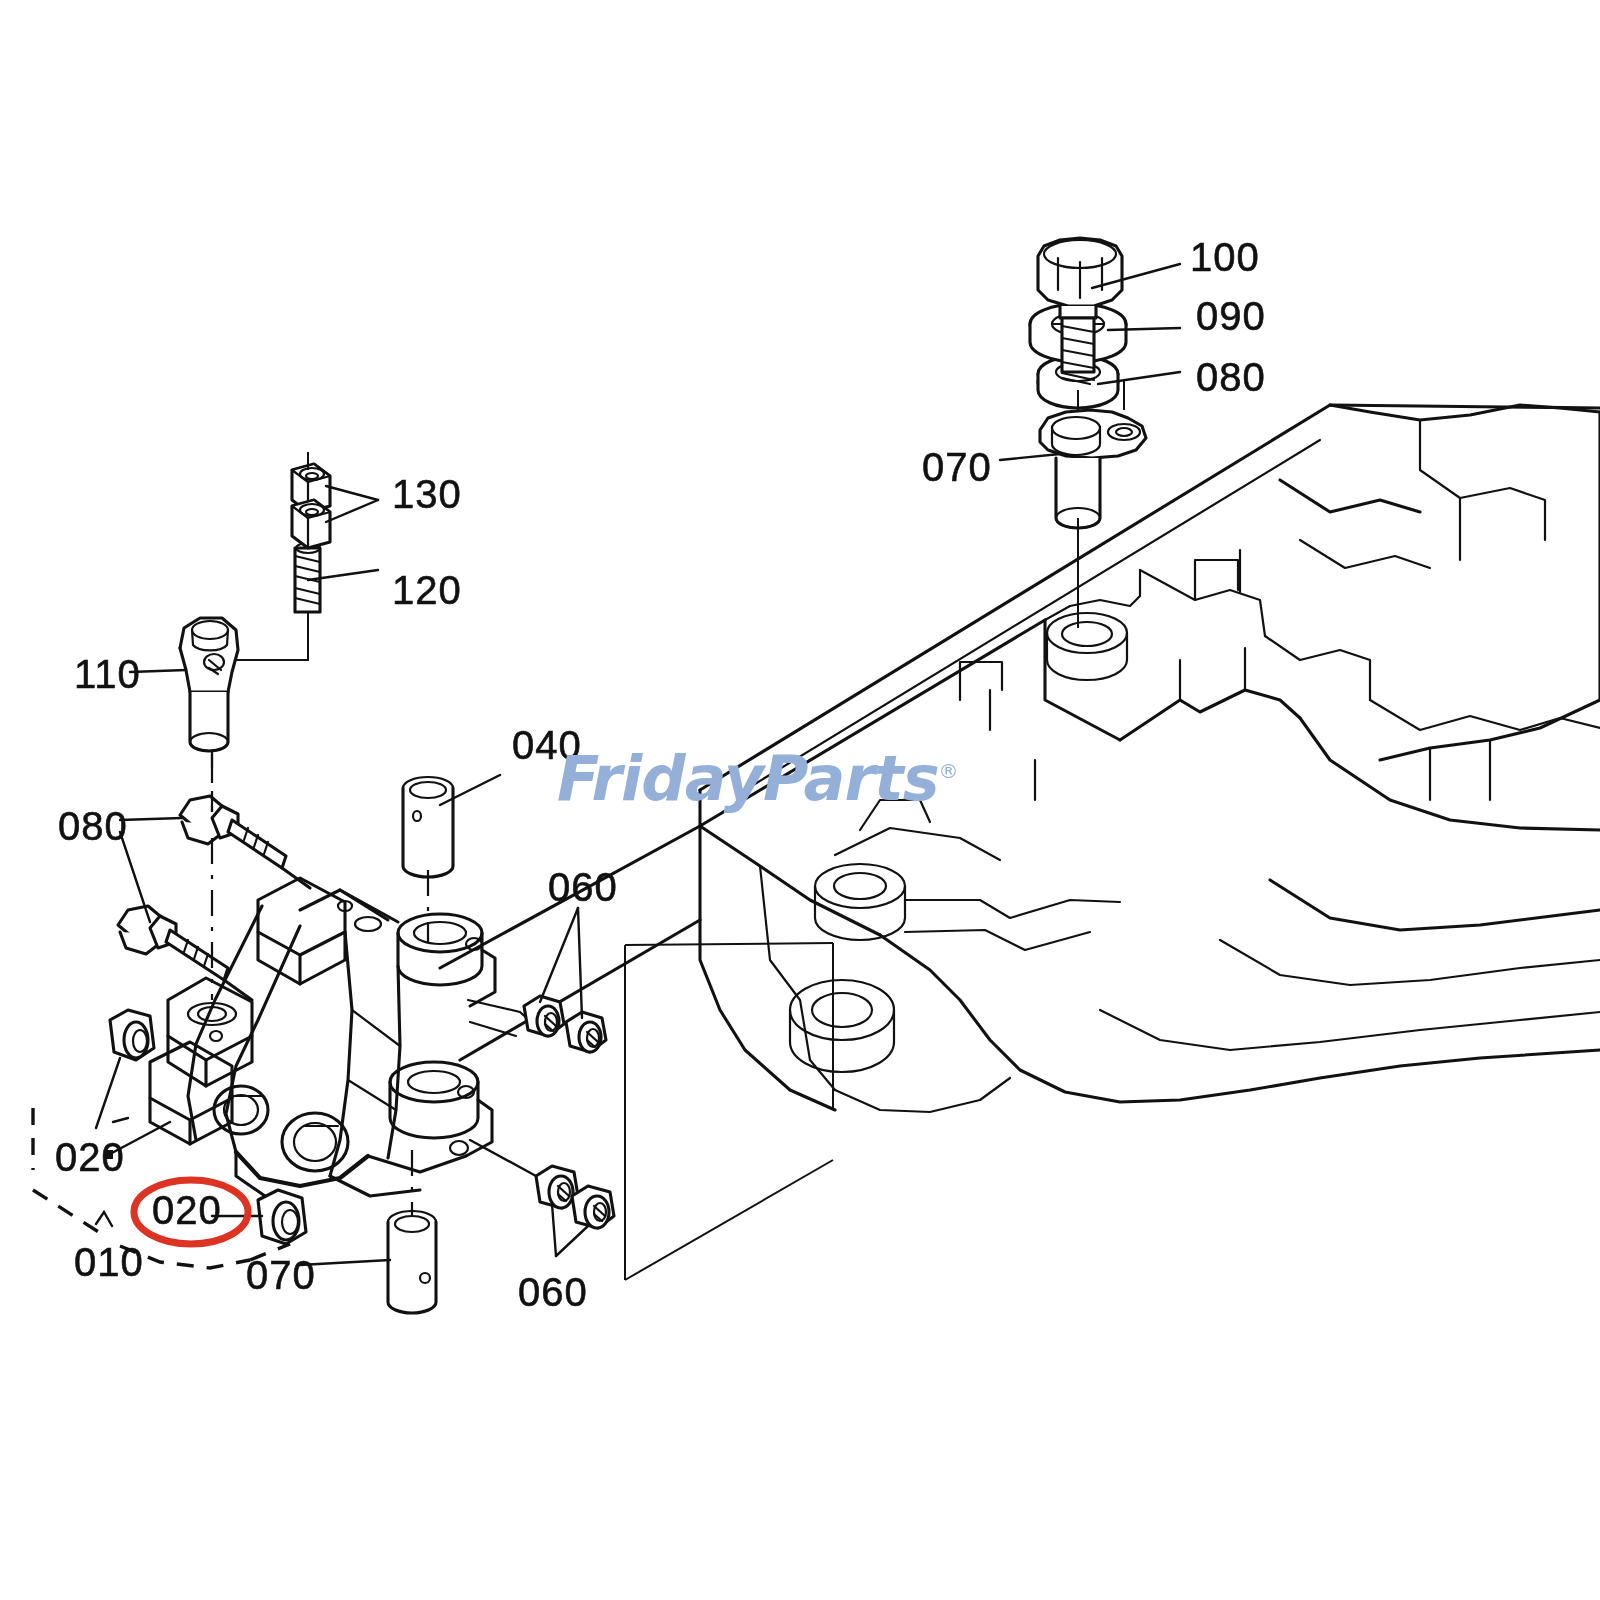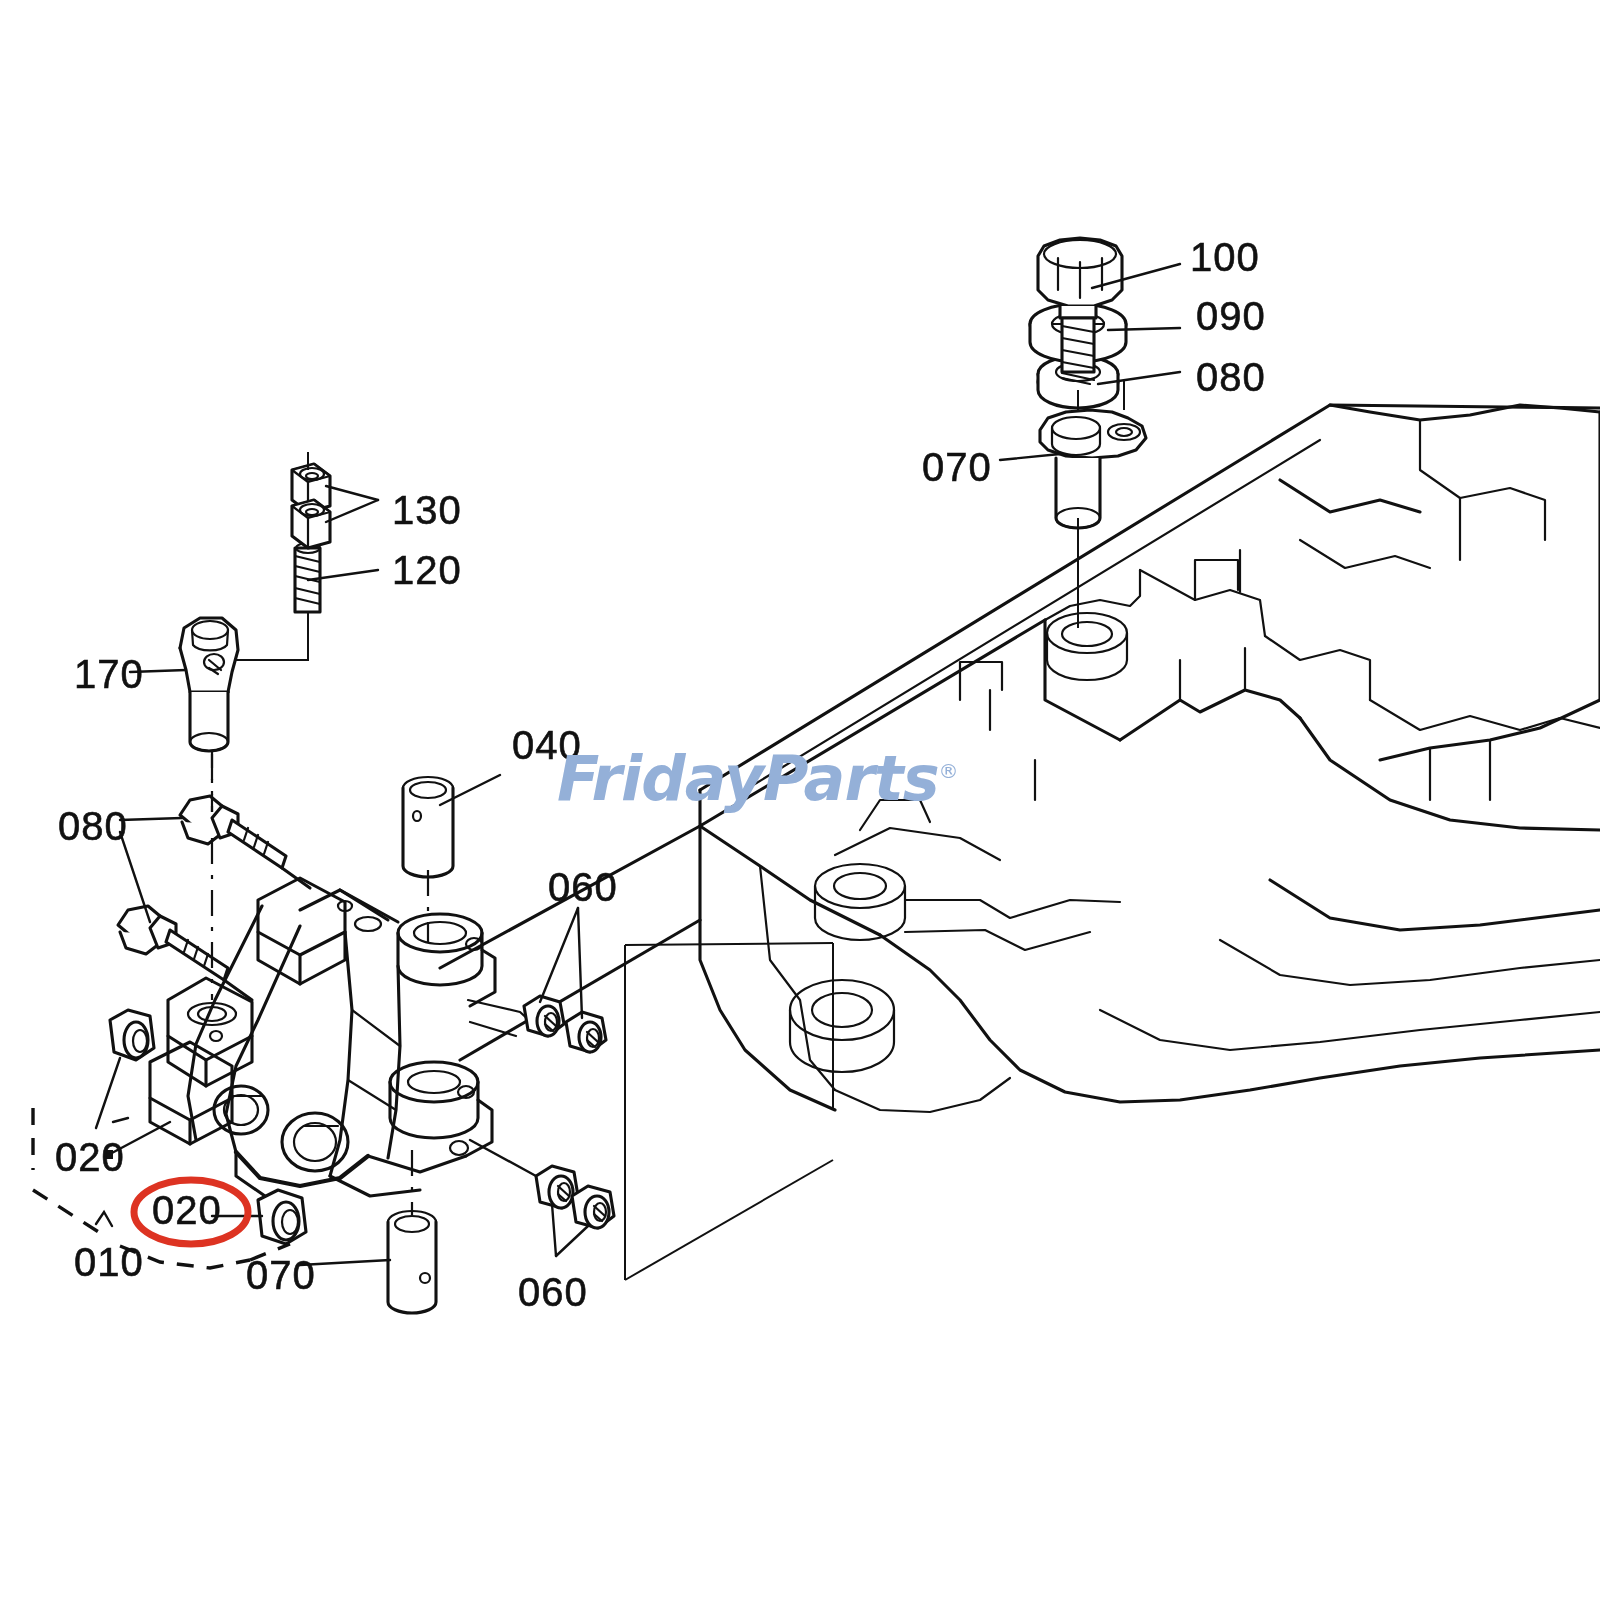--- a/index.html
+++ b/index.html
@@ -388,23 +388,23 @@
     </g>
 
     <ellipse class="hilite" cx="191" cy="1212" rx="57" ry="32"></ellipse>
 
   </svg>
 
   <div class="lbl" style="left:1190px; top:235px;">100</div>
   <div class="lbl" style="left:1196px; top:294px;">090</div>
   <div class="lbl" style="left:1196px; top:355px;">080</div>
   <div class="lbl" style="left:922px;  top:445px;">070</div>
-  <div class="lbl" style="left:392px;  top:472px;margin-top:16px;">130</div>
-  <div class="lbl" style="left:392px;  top:548px;">120</div>
-  <div class="lbl" style="left:74px;   top:652px;">170</div>
+  <div class="lbl" style="left:392px;  top:472px;">130</div>
+  <div class="lbl" style="left:392px;  top:568px;">120</div>
+  <div class="lbl" style="left:74px;   top:652px;">110</div>
   <div class="lbl" style="left:512px;  top:723px;">040</div>
   <div class="lbl" style="left:58px;   top:804px;">080</div>
   <div class="lbl" style="left:548px;  top:865px;">060</div>
   <div class="lbl" style="left:55px;   top:1135px;">020</div>
   <div class="lbl" style="left:152px;  top:1188px;">020</div>
   <div class="lbl" style="left:66px;   top:1240px;margin-left:8px;">010</div>
   <div class="lbl" style="left:246px;  top:1253px;">070</div>
   <div class="lbl" style="left:518px;  top:1270px;">060</div>
 
   <div class="wm">

